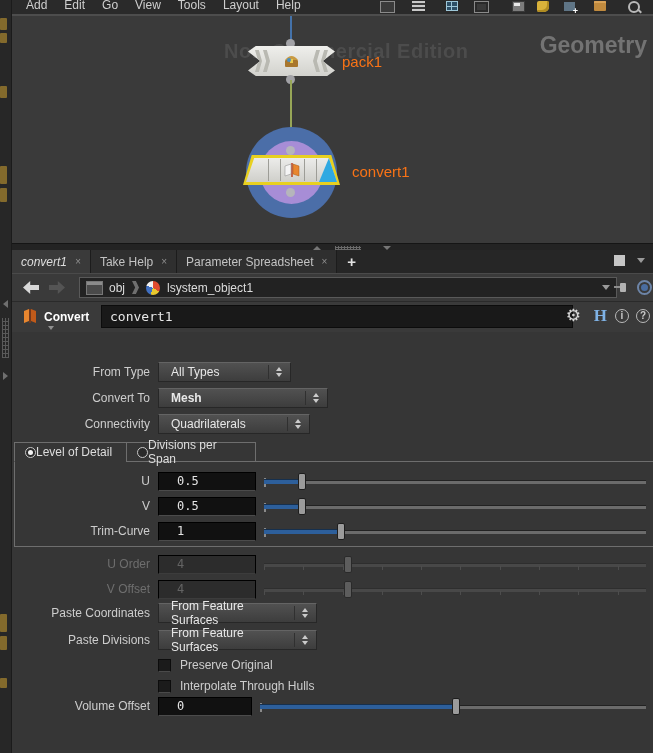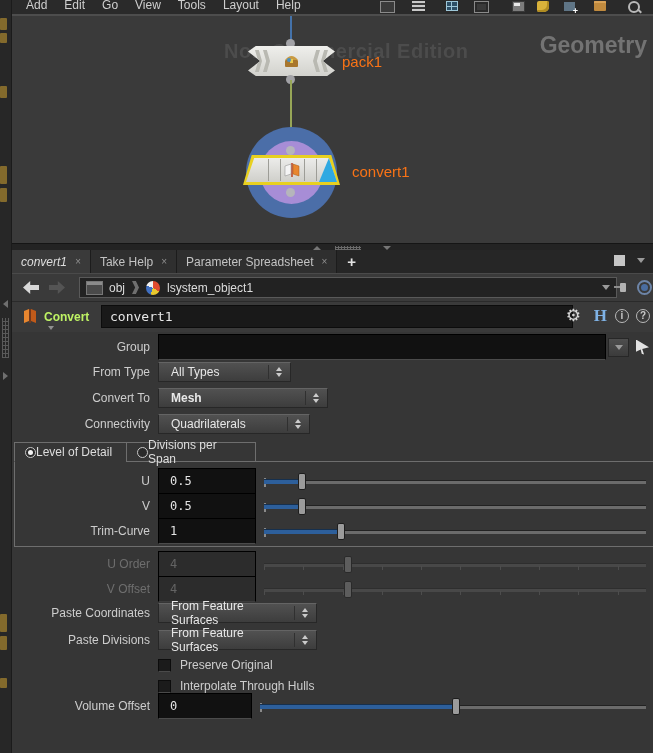--- a/index.html
+++ b/index.html
@@ -88,34 +88,34 @@
   .crumb-dd{position:absolute;right:6px;top:7px;width:0;height:0;border-left:4px solid transparent;border-right:4px solid transparent;border-top:5px solid #9a9a9a;}
   .pin-icon{position:absolute;right:24px;top:8px;width:15px;height:12px;}
   .pin-icon .head{position:absolute;left:6px;top:1px;width:6px;height:9px;background:#b3b3b3;border-radius:1px;}
   .pin-icon .tip{position:absolute;left:0;top:4px;width:7px;height:2px;background:#8d8d8d;}
   .orbit-icon{position:absolute;right:1px;top:6px;width:15px;height:15px;border:2px solid #6d85a8;border-radius:50%;box-sizing:border-box;}
   .orbit-icon::after{content:"";position:absolute;left:2px;top:2px;width:7px;height:7px;border-radius:50%;background:#4a6da0;}
 
   
   .pheader{position:absolute;left:12px;top:301px;right:0;height:30px;background:#3a3a3a;border-top:1px solid #2a2a2a;border-bottom:1px solid #272727;}
   .ptype-icon{position:absolute;left:10px;top:6px;width:16px;height:16px;}
-  .ptype-label{position:absolute;left:32px;top:8px;font-size:12px;font-weight:bold;color:#bef264;}
+  .ptype-label{position:absolute;left:32px;top:8px;font-size:12px;font-weight:bold;color:#ffffff;}
   .ptype-dd{position:absolute;left:36px;top:24px;width:0;height:0;border-left:3px solid transparent;border-right:3px solid transparent;border-top:4px solid #8f8f8f;}
   .pname-field{position:absolute;left:89px;top:3px;width:472px;height:23px;background:#191919;border:1px solid #0c0c0c;box-sizing:border-box;display:flex;align-items:center;padding:0 8px;font:13px "DejaVu Sans Mono",monospace;color:#e8e8e8;}
   .hicon{position:absolute;top:5px;font-size:17px;line-height:17px;color:#d6d6d6;}
   .hicon.gear{right:72px;}
   .hicon.hlogo{right:46px;color:#7fb2e5;font-family:"Liberation Serif",serif;font-weight:bold;}
   .circ-icon{position:absolute;top:7px;width:14px;height:14px;border:1px solid #b9b9b9;border-radius:50%;box-sizing:border-box;color:#c9c9c9;font-size:10px;line-height:12px;text-align:center;font-weight:bold;}
 
   
   .pbody{position:absolute;left:12px;top:332px;right:0;bottom:0;background:#363636;}
   .row{position:absolute;left:0;right:0;height:20px;display:flex;align-items:center;}
   .rlabel{width:138px;text-align:right;padding-right:8px;flex:none;font-size:12px;color:#cdcdcd;}
   .rlabel.dim{color:#6e6e6e;}
-  .field{background:#111;border:1px solid #000;border-bottom:1px solid #4b4b4b;box-sizing:border-box;height:26px;display:flex;align-items:center;padding:0 11px;font:12px "DejaVu Sans Mono",monospace;color:#e4e4e4;}
+  .field{background:#111;border:1px solid #000;border-bottom:1px solid #4b4b4b;box-sizing:border-box;height:19px;display:flex;align-items:center;padding:0 18px;font:12px "DejaVu Sans Mono",monospace;color:#e4e4e4;}
   .field.dim{background:#2c2c2c;color:#636363;border-bottom-color:#3c3c3c;}
   .dd{background:linear-gradient(#515151,#3d3d3d);border:1px solid #272727;border-top-color:#646464;box-sizing:border-box;height:20px;display:flex;align-items:center;padding:0 2px 0 12px;font-size:12px;color:#e8e8e8;border-radius:1px;}
   .dd .spin{margin-left:auto;display:flex;flex-direction:column;align-items:center;gap:2px;padding:0 6px 0 7px;border-left:1px solid #303030;height:14px;justify-content:center;}
   .t-up{width:0;height:0;border-left:3px solid transparent;border-right:3px solid transparent;border-bottom:4px solid #cbcbcb;}
   .t-dn{width:0;height:0;border-left:3px solid transparent;border-right:3px solid transparent;border-top:4px solid #cbcbcb;}
   .dd-btn{width:21px;height:19px;background:linear-gradient(#4e4e4e,#3b3b3b);border:1px solid #272727;box-sizing:border-box;display:flex;align-items:center;justify-content:center;margin-left:2px;}
   .sel-arrow{width:13px;height:15px;background:#e2e2e2;clip-path:polygon(0 0,100% 52%,48% 64%,62% 100%,44% 95%,36% 66%,0 82%);margin-left:7px;}
   .slider{position:relative;flex:1;height:18px;margin:0 5px 0 8px;--pos:0;}
   .slider .track{position:absolute;left:0;right:2px;top:8px;height:3px;background:#6b6b6b;border-top:1px solid #222;}
   .slider .track::before{content:"";position:absolute;left:0;top:-3px;width:2px;height:9px;background:#8a8a8a;}
@@ -304,29 +304,20 @@
     <div class="ptype-dd"></div>
     <div class="pname-field">convert1</div>
     <div class="hicon gear">⚙</div>
     <div class="hicon hlogo">H</div>
     <div class="circ-icon" style="right:24px;">i</div>
     <div class="circ-icon" style="right:3px;">?</div>
   </div>
 
   <div class="pbody">
 
-    <div class="row" style="top:5px;">
-      <div class="rlabel">Group</div>
-      <div class="field" style="flex:1;"></div>
-      <div class="dd-btn">
-          <div class="tri-dn-s"></div>
-        </div>
-      <div class="sel-arrow"></div>
-      <div style="width:4px;flex:none;"></div>
-    </div>
 
     <div class="row" style="top:30px;">
       <div class="rlabel">From Type</div>
       <div class="dd" style="width:133px;">
         <span>All Types</span>
         <span class="spin">
             <span class="t-up"></span>
             <span class="t-dn"></span>
           </span>
       </div>

